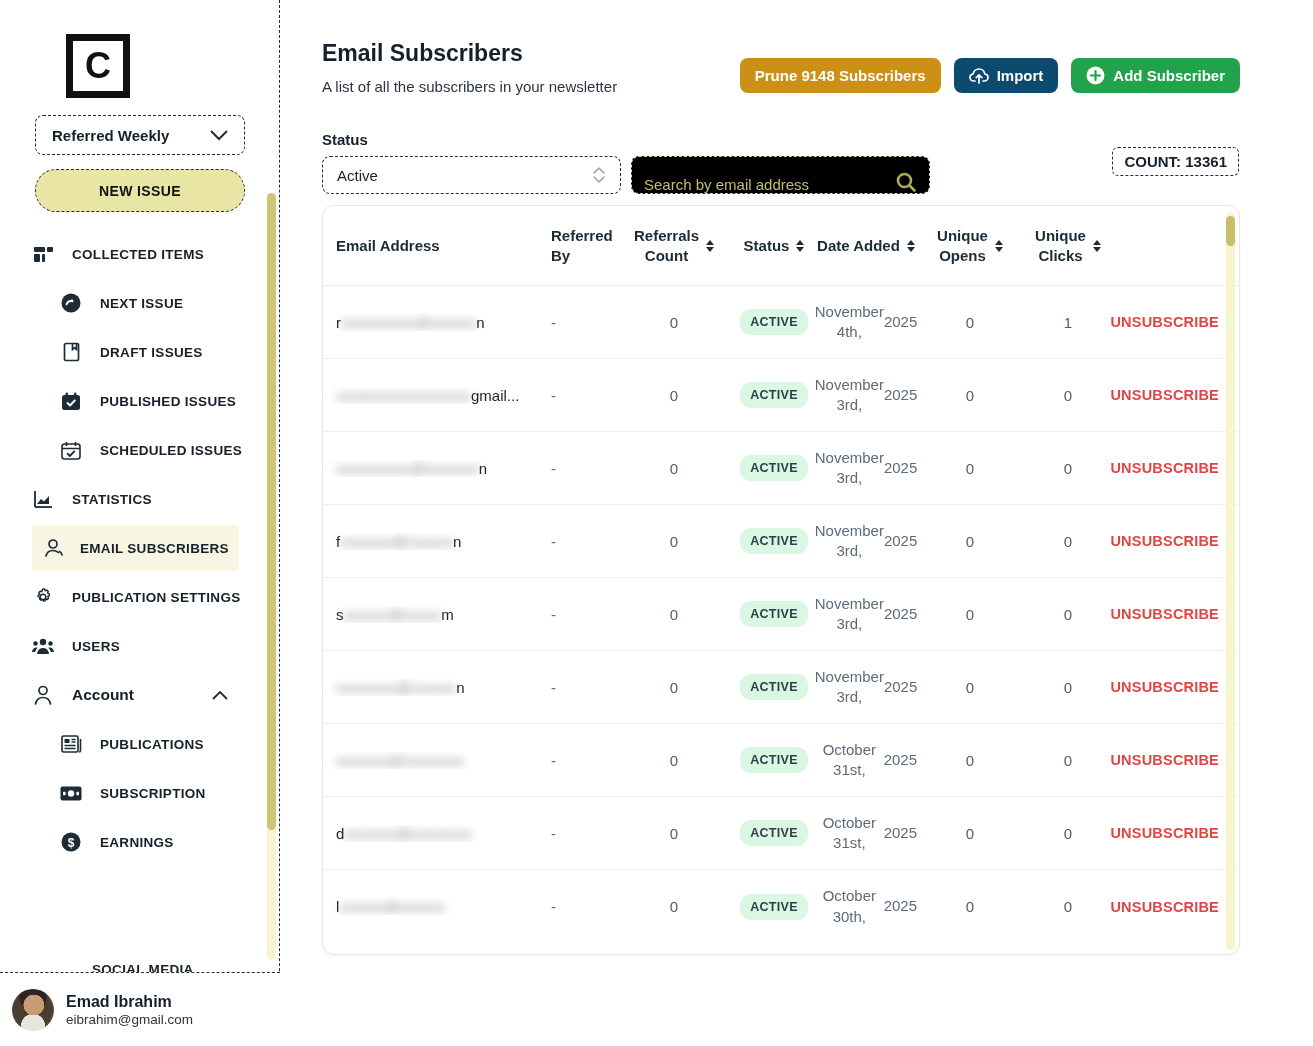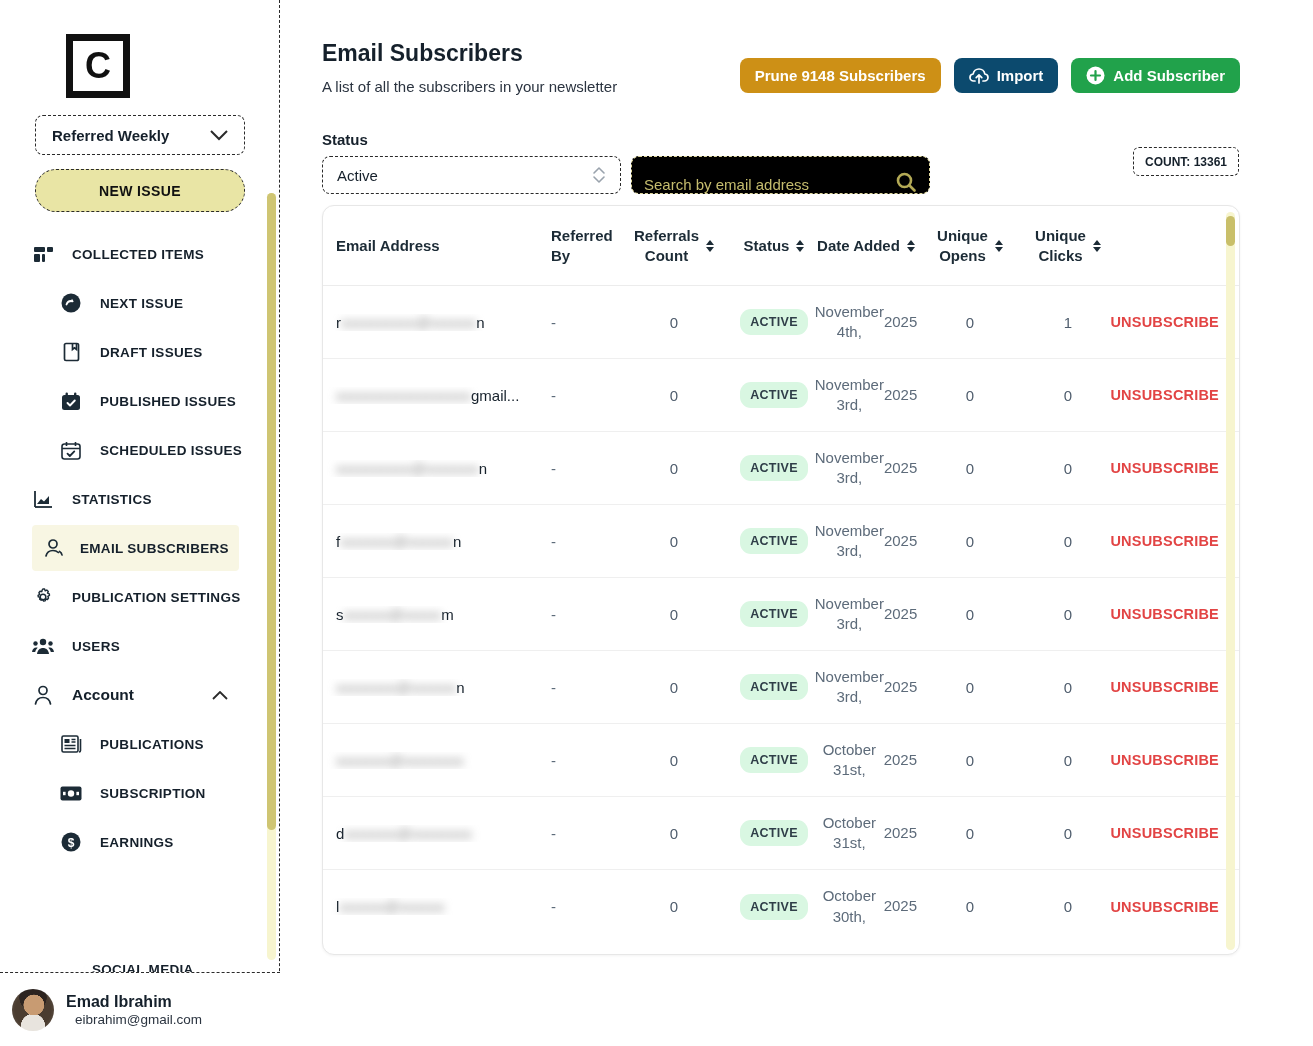--- a/index.html
+++ b/index.html
@@ -40,21 +40,21 @@
   .side-footer { position:absolute; left:0; bottom:0; width:280px; height:74px;
     border-top:1px dashed #2a2a2a; background:#fff; display:flex; align-items:center;
     padding:0 12px; cursor:pointer; }
   .avatar { width:42px; height:42px; border-radius:50%; margin-right:12px; flex:0 0 42px;
     background:
       radial-gradient(circle at 52% 38%, #c89b72 0 30%, rgba(0,0,0,0) 31%),
       radial-gradient(circle at 50% 88%, #e8e4de 0 28%, rgba(0,0,0,0) 29%),
       radial-gradient(circle at 50% 20%, #2d2420 0 34%, rgba(0,0,0,0) 35%),
       radial-gradient(circle at 50% 50%, #4a3c30 0 60%, #6e6258 100%); }
   .user-name { font-size:16px; font-weight:700; color:#15202b; line-height:1.25; }
-  .user-email { font-size:13.5px; color:#2b3440;margin-left:9px; }
+  .user-email { font-size:13.5px; color:#2b3440; }
   .cut-label { position:absolute; left:92px; top:962px; font-size:13.5px; font-weight:600;
     letter-spacing:.3px; color:#15202b; width:160px; height:11px; overflow:hidden; }
 
   
   .main { position:absolute; left:281px; top:0; width:1032px; height:1046px; }
   .page-title { position:absolute; left:41px; top:40px; font-size:23px; font-weight:700; color:#15202b; }
   .page-subtitle { position:absolute; left:41px; top:78px; font-size:15px; color:#2b3440; }
   .top-actions { position:absolute; right:73px; top:58px; display:flex; gap:13px; }
   .btn { height:35px; border:none; border-radius:8px; color:#fff; font-weight:700;
     font-size:15px; display:flex; align-items:center; gap:8px; padding:0 15px;
@@ -69,21 +69,21 @@
     justify-content:space-between; padding:0 14px; cursor:pointer; background:#fff; }
   .status-select .val { font-size:15px; color:#15202b; }
   .search-box { position:absolute; left:350px; top:156px; width:299px; height:38px;
     border:1.5px dashed #ded69c; border-radius:8px; display:flex; align-items:flex-end;
     padding:0 12px; background:#000000; }
   .search-box input { border:none; outline:none; flex:1; font-size:15px;
     font-family:inherit; color:#8a8347; background:transparent; }
   .search-box input::placeholder { color:#c5bc6e; opacity:1; }
   .count-badge { position:absolute; right:74px; top:147px; height:29px;
     border:1.5px dashed #2a2a2a; border-radius:6px; display:flex; align-items:center;
-    padding:0 11px; font-size:12px; font-weight:700; color:#15202b; }
+    padding:0 11px; font-size:15px; font-weight:700; color:#15202b; }
 
   
   .card { position:absolute; left:41px; top:205px; width:918px; height:750px;
     background:#fff; border:1px solid #e7e7e7; border-radius:12px;
     box-shadow:0 1px 3px rgba(0,0,0,.05); overflow:hidden; }
   .tbl-scroll { position:absolute; right:4px; top:6px; width:9px; height:738px;
     background:#f7f5cf; border-radius:5px; }
   .tbl-thumb { width:9px; height:30px; background:#c9bf6a; border-radius:5px;
     margin-top:4px; cursor:pointer; }
   .thead, .trow { display:grid;

